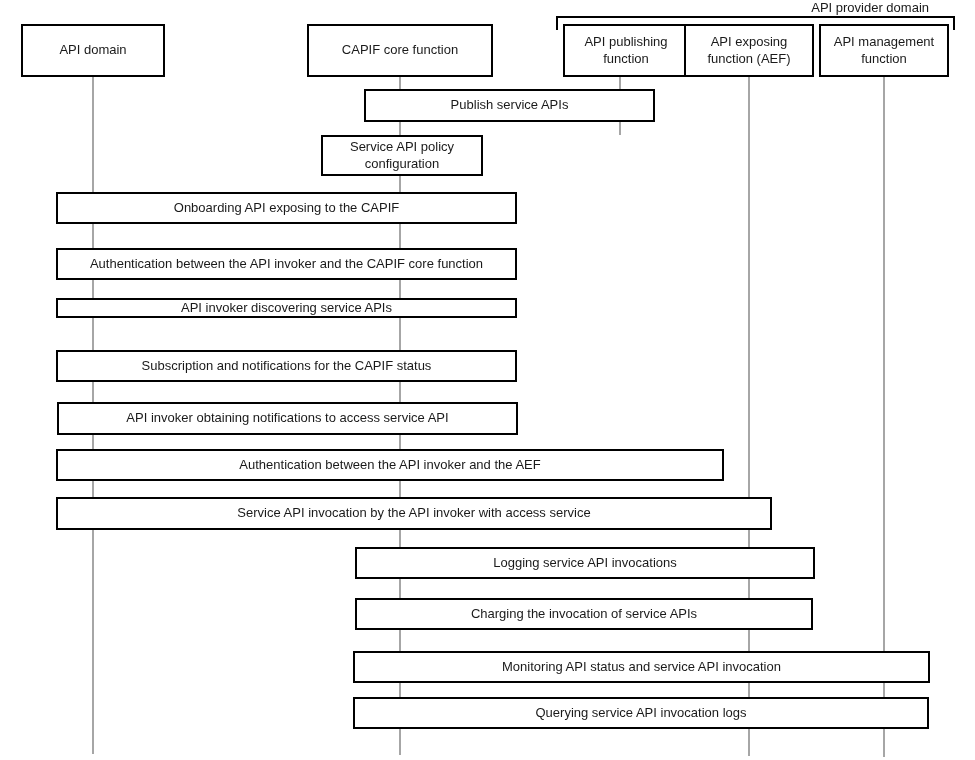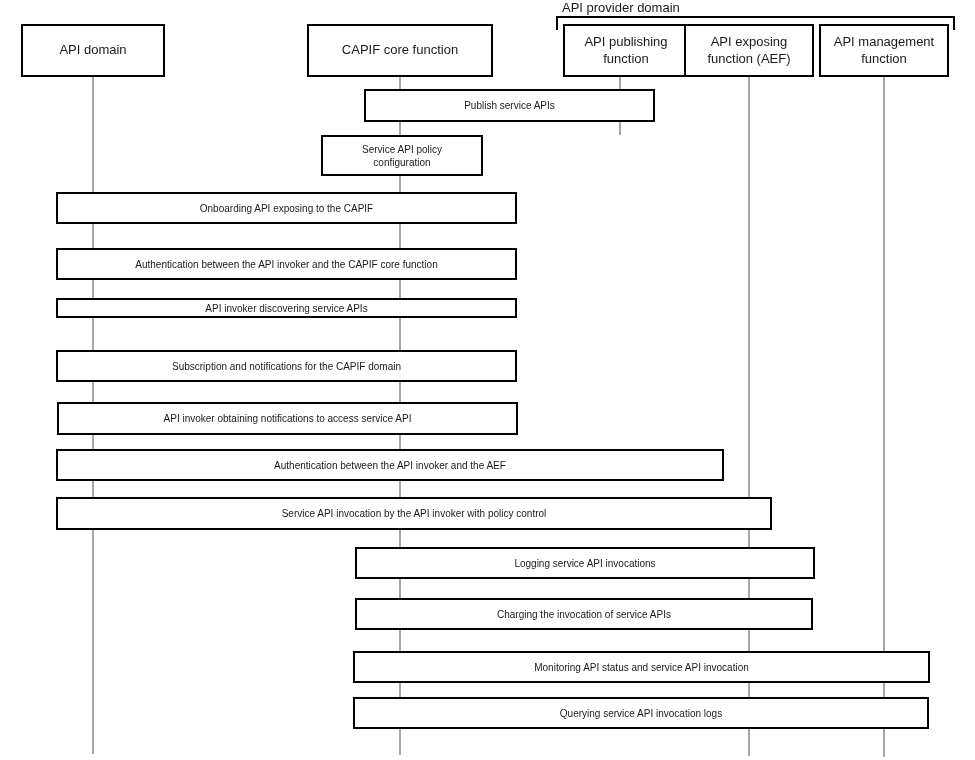--- a/index.html
+++ b/index.html
@@ -35,45 +35,45 @@
   }
   .activity {
     position: absolute;
     box-sizing: border-box;
     border: 2px solid #000000;
     background: #ffffff;
     display: flex;
     align-items: center;
     justify-content: center;
     text-align: center;
-    font-size: 10px;
+    font-size: 13px;
     line-height: 1.3;
     z-index: 2;
     padding: 0 18px;
   }
   .bracket {
     position: absolute;
     left: 556px;
     top: 16px;
     width: 399px;
     height: 14px;
     box-sizing: border-box;
     border-top: 2px solid #000000;
     border-left: 2px solid #000000;
     border-right: 2px solid #000000;
     z-index: 2;
   }
   .bracket-label {
     position: absolute;
-    left: 562px;
+    left: 530px;
     top: 0px;
     width: 399px;
     height: 28px;
     line-height: 15px;
-    text-align: left;
+    text-align: right;
     font-size: 13px;
     z-index: 4;
   }
 </style>
 </head>
 <body>
 
 <div class="stage">
 
   <div class="lifeline" style="left:92px;  top:77px; height:677px"></div>
@@ -90,22 +90,22 @@
   <div class="participant" style="left:307px; top:24px; width:186px; height:53px">CAPIF core function</div>
   <div class="participant" style="left:563px; top:24px; width:126px; height:53px">API publishing function</div>
   <div class="participant" style="left:684px; top:24px; width:130px; height:53px">API exposing function (AEF)</div>
   <div class="participant" style="left:819px; top:24px; width:130px; height:53px">API management function</div>
 
   <div class="activity" style="left:364px; top:89px;  width:291px; height:33px">Publish service APIs</div>
   <div class="activity" style="left:321px; top:135px; width:162px; height:41px">Service API policy configuration</div>
   <div class="activity" style="left:56px;  top:192px; width:461px; height:32px">Onboarding API exposing to the CAPIF</div>
   <div class="activity" style="left:56px;  top:248px; width:461px; height:32px">Authentication between the API invoker and the CAPIF core function</div>
   <div class="activity" style="left:56px;  top:298px; width:461px; height:20px">API invoker discovering service APIs</div>
-  <div class="activity" style="left:56px;  top:350px; width:461px; height:32px">Subscription and notifications for the CAPIF domain</div>
+  <div class="activity" style="left:56px;  top:350px; width:461px; height:32px">Subscription and notifications for the CAPIF status</div>
   <div class="activity" style="left:57px;  top:402px; width:461px; height:33px">API invoker obtaining notifications to access service API</div>
   <div class="activity" style="left:56px;  top:449px; width:668px; height:32px">Authentication between the API invoker and the AEF</div>
-  <div class="activity" style="left:56px;  top:497px; width:716px; height:33px">Service API invocation by the API invoker with policy control</div>
+  <div class="activity" style="left:56px;  top:497px; width:716px; height:33px">Service API invocation by the API invoker with access service</div>
   <div class="activity" style="left:355px; top:547px; width:460px; height:32px">Logging service API invocations</div>
   <div class="activity" style="left:355px; top:598px; width:458px; height:32px">Charging the invocation of service APIs</div>
   <div class="activity" style="left:353px; top:651px; width:577px; height:32px">Monitoring API status and service API invocation</div>
   <div class="activity" style="left:353px; top:697px; width:576px; height:32px">Querying service API invocation logs</div>
 
 </div>
 
 </body></html>

